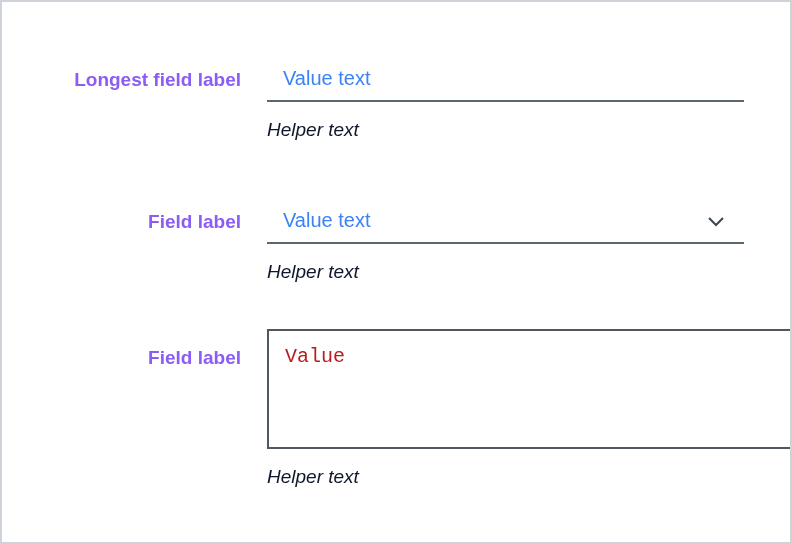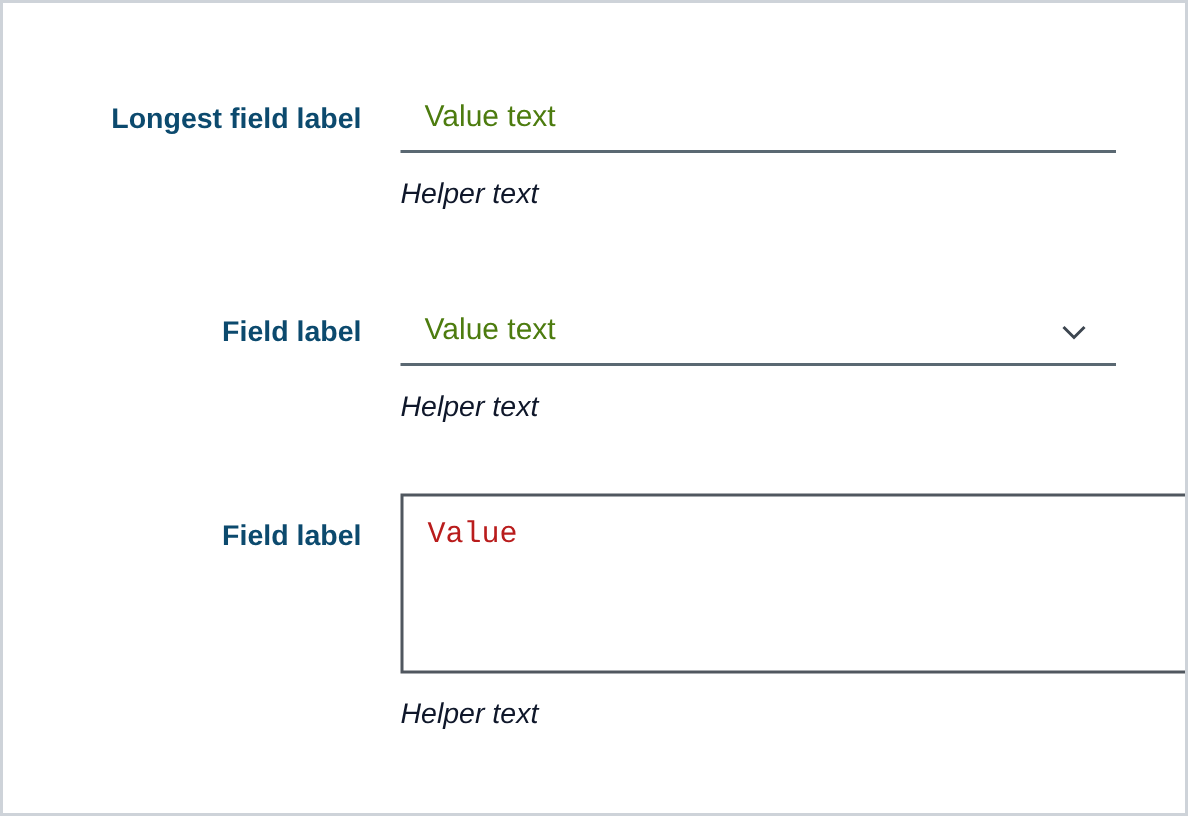--- a/index.html
+++ b/index.html
@@ -20,33 +20,33 @@
   .field--textarea { margin-top: 46px; }
   .label-cell {
     width: 239px; flex: none;
     display: flex; justify-content: flex-end;
   }
   .field--input .label-cell,
   .field--select .label-cell { height: 45px; align-items: center; }
   .field--textarea .label-cell { align-items: flex-start; padding-top: 17px; }
   .field-label {
     font-size: 19px; font-weight: 600;
-    color: #0c4a6e; line-height: 23px;
+    color: #8b5cf6; line-height: 23px;
     white-space: nowrap;
   }
   .control { margin-left: 26px; width: 477px; flex: none; }
   .input-line {
     height: 45px;
     border-bottom: 2px solid #5a6872;
     display: flex; align-items: center;
     padding-left: 16px;
   }
   .text-input {
     border: none; outline: none; background: transparent;
-    font-family: inherit; font-size: 20px; color: #4d7c0f;
+    font-family: inherit; font-size: 20px; color: #3b82f6;
     width: 100%; height: 100%; padding: 0;
   }
   .select-line { padding-right: 16px; }
   .chevron { flex: none; margin-left: 12px; display: flex; align-items: center; }
   .chevron svg { display: block; }
   .textarea-input {
     display: block;
     width: 577px; height: 120px;
     border: 2px solid #50575f;
     padding: 14px 16px;

